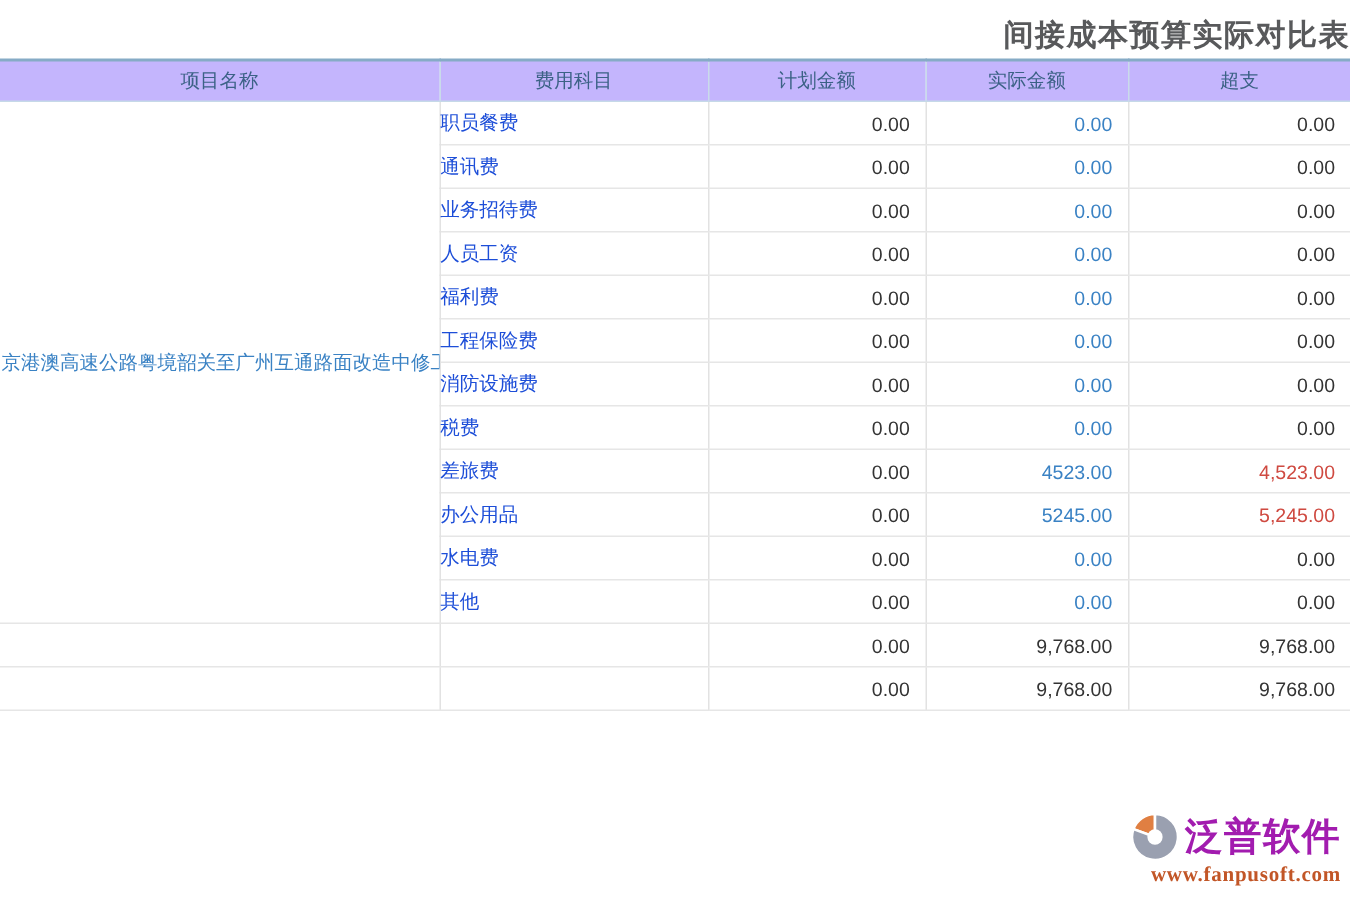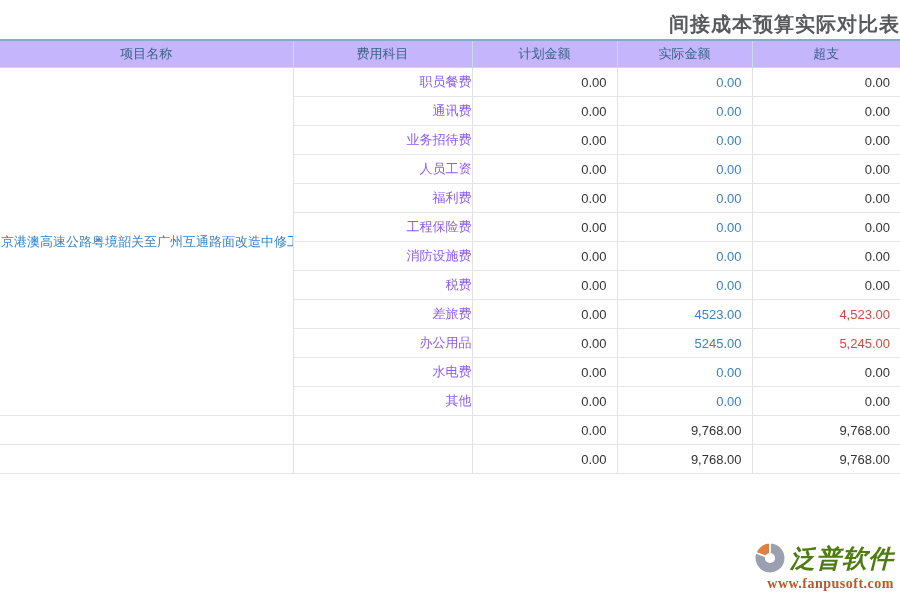--- a/index.html
+++ b/index.html
@@ -12,30 +12,30 @@
   col.c-subject{width:179px;}
   col.c-plan{width:145px;}
   col.c-actual{width:135px;}
   col.c-over{width:148px;}
   thead th{background:#c4b5fd;color:#3c6286;font-weight:normal;font-size:13px;height:26px;
     border-bottom:1px solid #c6d9e8;border-right:1px solid #c9dbea;text-align:center;padding:0;}
   thead th:last-child{border-right:none;}
   tbody td{height:28px;border-bottom:1px solid #e6e6e6;border-right:1px solid #e2e2e2;
     padding:0;background:#fff;}
   tbody td:last-child{border-right:none;}
-  td.subject{text-align:right;color:#8b5cf6;}
+  td.subject{text-align:left;color:#1d4ed8;}
   td.num{text-align:right;padding-right:10px;color:#333;}
   td.project{vertical-align:middle;text-align:left;padding:0 0 0 1px;overflow:hidden;}
   td.project a{color:#3a82c4;text-decoration:none;white-space:nowrap;display:block;overflow:hidden;}
   .link{color:#3a82c4 !important;cursor:pointer;}
   .red{color:#cf4a41 !important;margin-top:16px;}
   td.empty{background:#fff;}
   .footer-logo{position:absolute;right:6px;bottom:8px;width:160px;text-align:right;}
   .footer-logo .top-row{display:flex;align-items:center;justify-content:flex-end;gap:3px;}
-  .brand-text{font-size:25px;font-weight:bold;color:#4d7c0f;letter-spacing:1px;line-height:28px;font-style:italic;}
+  .brand-text{font-size:25px;font-weight:bold;color:#a21caf;letter-spacing:1px;line-height:28px;}
   .website-text{display:block;font-family:"Liberation Serif","DejaVu Serif",serif;font-weight:bold;
     font-size:14px;color:#c25627;letter-spacing:0.5px;margin-top:1px;}
 </style>
 </head>
 <body>
 
 <h1 class="page-title">间接成本预算实际对比表</h1>
 
 <table class="cost-table">
   <colgroup>

